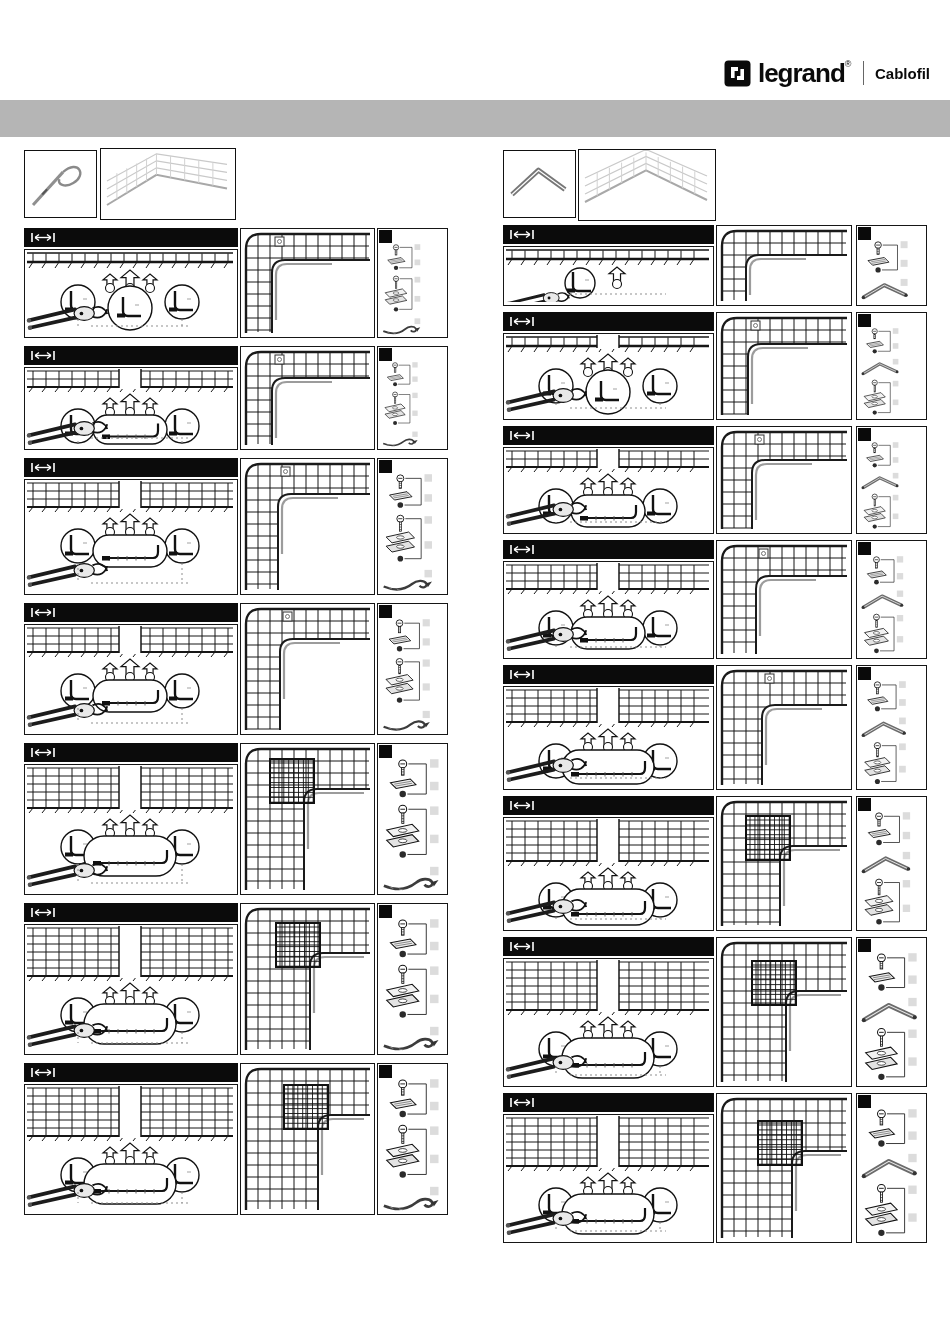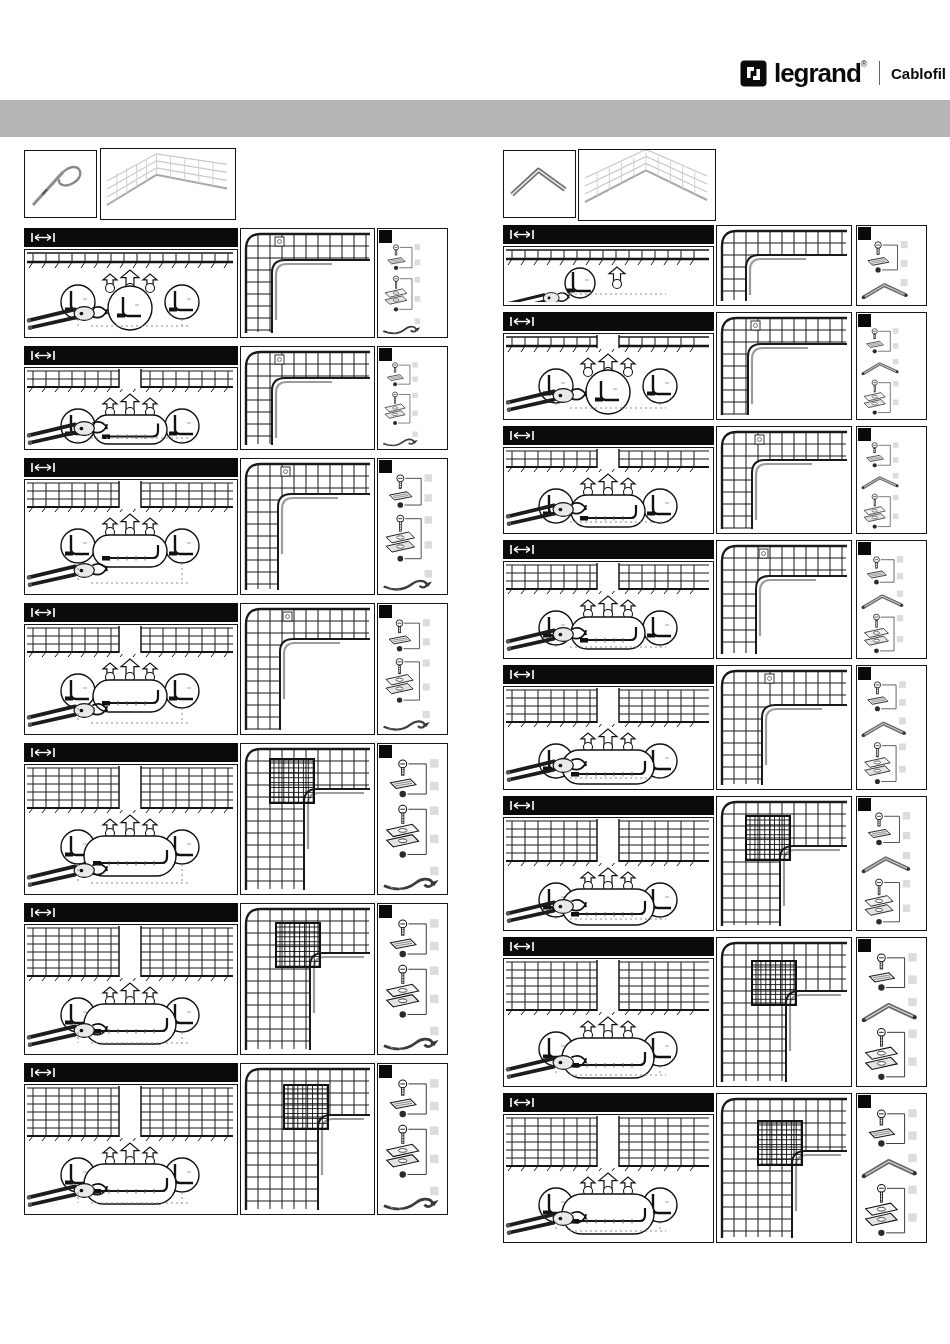--- a/index.html
+++ b/index.html
@@ -1,18 +1,18 @@
 <!DOCTYPE html>
 <html><head>
 <meta charset="utf-8">
 <style>
   html,body{margin:0;padding:0;background:#888;}
   #page{position:relative;width:950px;height:1344px;background:#ffffff;overflow:hidden;
         font-family:"Liberation Sans",sans-serif;color:#111;}
-  #brand{position:absolute;top:56px;right:4px;display:flex;align-items:center;height:34px;}
+  #brand{position:absolute;top:56px;right:20px;display:flex;align-items:center;height:34px;}
   #brand .logo-text{font-weight:bold;font-size:26px;letter-spacing:-1px;color:#0a0a0a;}
   #brand .tm{font-size:9px;vertical-align:super;position:relative;top:-9px;color:#0a0a0a;}
   #brand .divider{width:1.5px;height:24px;background:#666;margin:0 11px;}
   #brand .product{font-weight:bold;font-size:15px;color:#0a0a0a;}
   .banner{position:absolute;left:0;top:100px;width:950px;height:37px;}
   .abs{position:absolute;box-sizing:border-box;}
   .photo-box{border:1.5px solid #111;background:#fff;}
   .row-header{background:#0b0b0b;display:flex;align-items:center;padding-left:5px;}
   .panel{border:1.5px solid #161616;background:#fff;overflow:hidden;}
   svg{display:block;}

